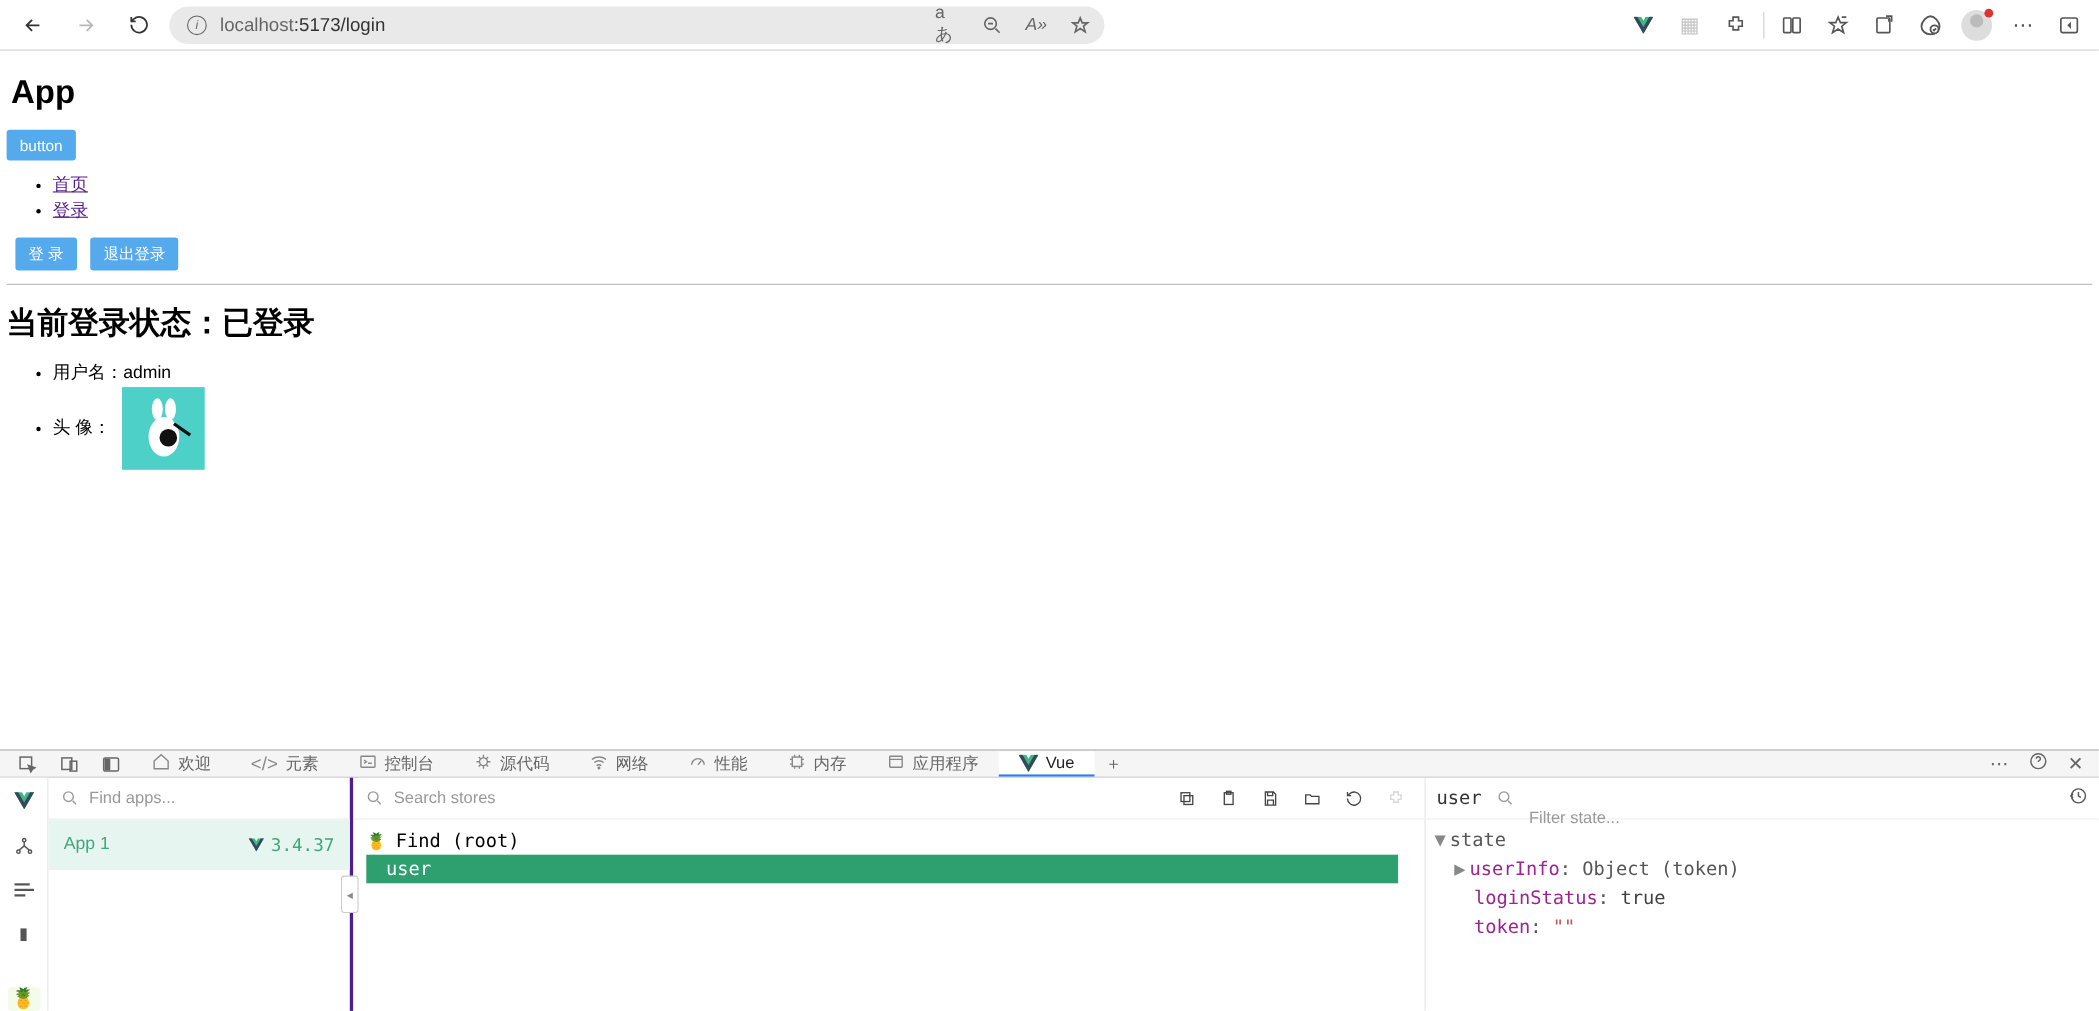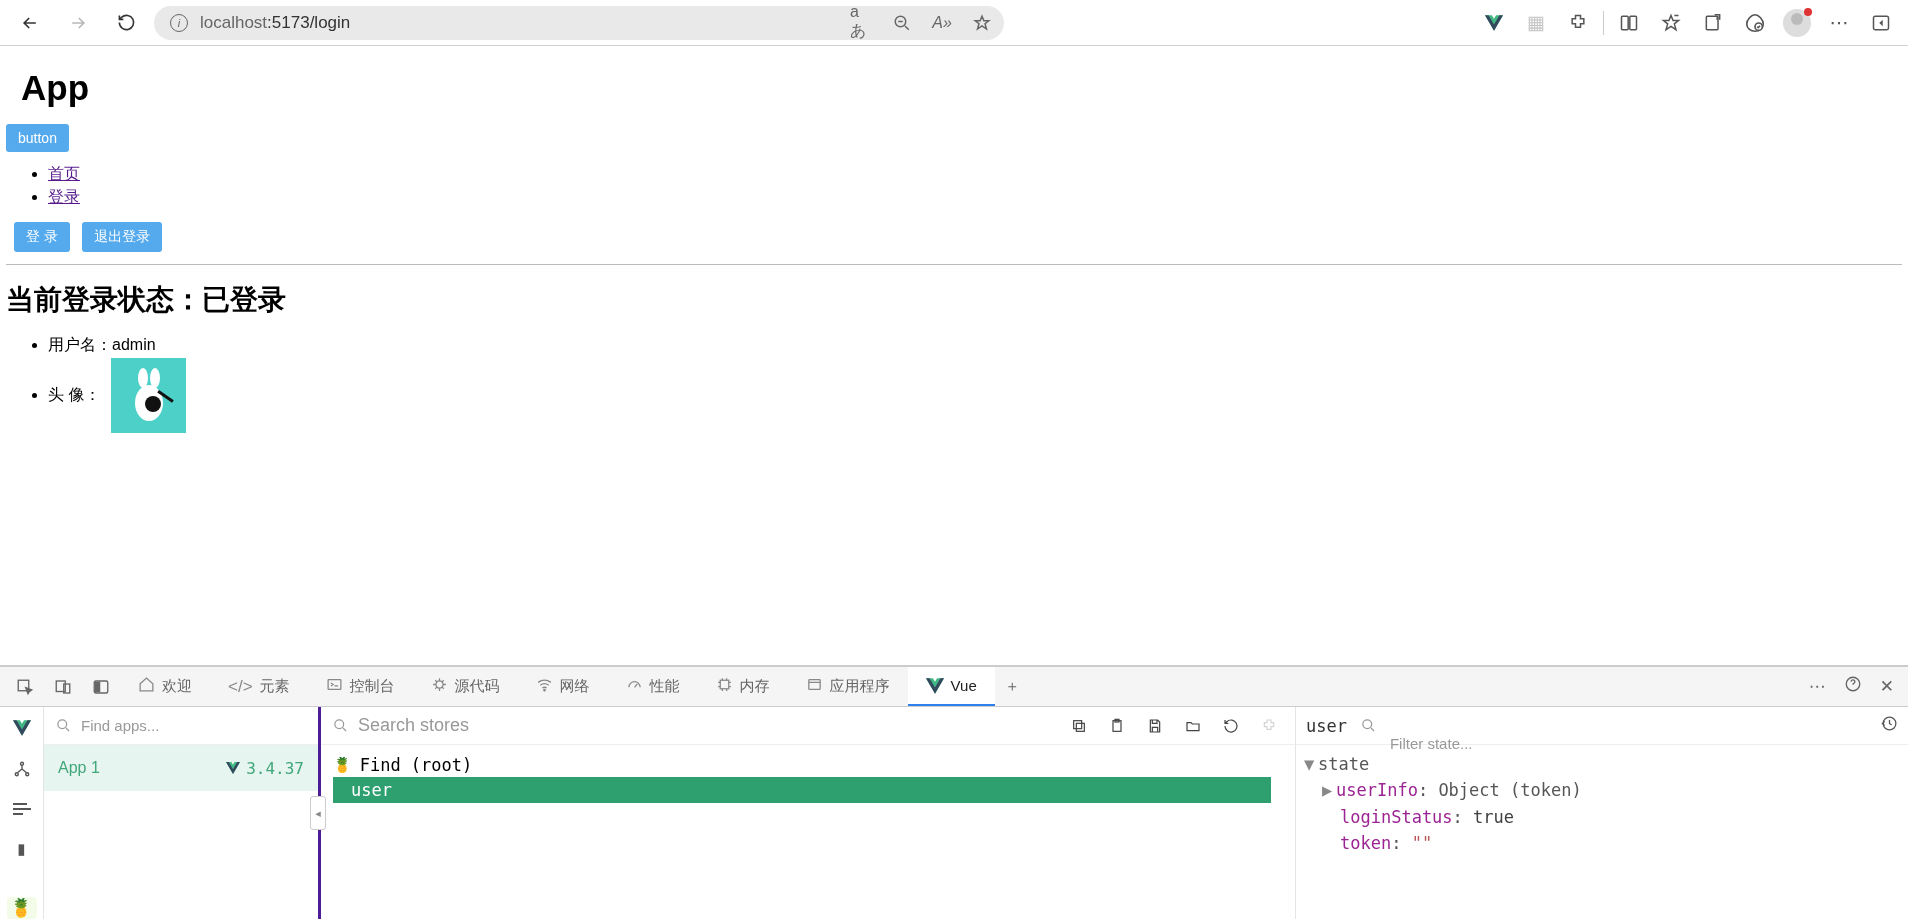--- a/index.html
+++ b/index.html
@@ -18,57 +18,57 @@
   .ext-ic { width: 34px; height: 34px; display: flex; align-items: center; justify-content: center; color: #555; font-size: 19px; border-radius: 4px; position: relative; }
   .v-divider { width: 1px; height: 24px; background: #ccc; }
   .avatar-ic { width: 28px; height: 28px; border-radius: 50%; background: #ddd; display: flex; align-items: center; justify-content: center; position: relative; }
   .avatar-ic::before { content: ""; width: 12px; height: 12px; border-radius: 50%; background: #bbb; position: absolute; top: 4px; }
   .avatar-ic::after { content: ""; width: 8px; height: 8px; border-radius: 50%; background: #d33; position: absolute; top: -1px; right: -1px; }
   .vue-logo { width: 18px; height: 16px; }
   .vue-logo svg { width: 100%; height: 100%; display: block; }
 
   
   .page { padding: 10px 6px; flex: 1; overflow: auto; }
-  h1 { font-size: 35px; font-weight: 800; margin: 12px 15px; }
+  h1 { font-size: 30px; font-weight: 800; margin: 12px 4px; }
   .btn { background: #55aaee; color: #fff; border: none; padding: 6px 12px; font-size: 14px; border-radius: 3px; cursor: pointer; margin: 4px 0; }
   .page ul { list-style: disc; padding-left: 42px; margin: 8px 0; }
   .page ul li { margin: 2px 0; font-size: 16px; }
   .page ul li a { color: #551A8B; text-decoration: underline; }
   .btn-row { margin: 10px 0 8px 8px; }
   .btn-row .btn { margin-right: 8px; }
   hr { border: none; border-top: 1px solid #bbb; margin: 4px 0 16px 0; }
   h2 { font-size: 28px; font-weight: 800; margin: 10px 0 16px 0; }
   .info-ul { list-style: disc; padding-left: 42px; }
   .info-ul li { font-size: 16px; margin: 6px 0; }
   .avatar-img { display: inline-block; width: 75px; height: 75px; background: #4dd0c8; vertical-align: middle; margin-left: 6px; position: relative; overflow: hidden; }
   .avatar-img svg { width: 100%; height: 100%; }
 
   
   .devtools { flex: 0 0 auto; border-top: 2px solid #ccc; background: #fff; display: flex; flex-direction: column; }
-  .dt-tabs { height: 40px; background: #f5f5f5; display: flex; align-items: center; padding: 0 6px; gap: 0; border-bottom: 1px solid #ccc; }
+  .dt-tabs { height: 24px; background: #f5f5f5; display: flex; align-items: center; padding: 0 6px; gap: 0; border-bottom: 1px solid #ccc; }
   .dt-tab { height: 100%; display: flex; align-items: center; gap: 7px; padding: 0 18px; font-size: 15px; color: #666; cursor: pointer; }
   .dt-tab.small { padding: 0 10px; }
   .dt-tab.active { color: #222; border-bottom: 2px solid #2F80ED; background: #fff; }
   .dt-tab .tab-ic { font-size: 17px; color: #888; }
   .dt-right { margin-left: auto; display: flex; align-items: center; gap: 18px; padding-right: 8px; color: #666; font-size: 17px; }
 
   .dt-body { display: flex; height: 212px; }
   .dt-sidebar { width: 44px; background: #fff; border-right: 1px solid #e5e5e5; display: flex; flex-direction: column; align-items: center; gap: 18px; padding-top: 10px; }
   .dt-side-ic { width: 30px; height: 30px; display: flex; align-items: center; justify-content: center; font-size: 18px; border-radius: 4px; color: #555; }
   .dt-side-ic.highlight { background: #f3fbe9; }
 
   .apps-col { width: 277px; border-right: 3px solid #4c1d95; display: flex; flex-direction: column; position: relative; }
   .apps-search { height: 38px; display: flex; align-items: center; padding: 0 12px; gap: 10px; border-bottom: 1px solid #eee; color: #999; font-size: 15px; }
   .app-row { height: 46px; background: #e6f5ef; display: flex; align-items: center; justify-content: space-between; padding: 0 14px; color: #3fa77a; font-size: 16px; }
   .app-row .ver { display: flex; align-items: center; gap: 6px; color: #3fa77a; font-family: monospace; }
   .col-handle { position: absolute; right: -8px; top: 50%; transform: translateY(-50%); width: 16px; height: 34px; border: 1px solid #ccc; background: #fff; border-radius: 3px; display: flex; align-items: center; justify-content: center; color: #888; font-size: 11px; }
 
   .stores-col { flex: 1; border-right: 1px solid #e5e5e5; display: flex; flex-direction: column; }
   .stores-head { height: 38px; display: flex; align-items: center; padding: 0 12px; gap: 10px; border-bottom: 1px solid #eee; }
-  .stores-head .search { display: flex; align-items: center; gap: 10px; color: #999; font-size: 18px; flex: 1; }
+  .stores-head .search { display: flex; align-items: center; gap: 10px; color: #999; font-size: 15px; flex: 1; }
   .stores-head .tool-ic { width: 28px; height: 28px; display: flex; align-items: center; justify-content: center; color: #444; font-size: 17px; }
   .tree { padding: 8px 12px; font-family: "Consolas", monospace; font-size: 17px; }
   .tree-row { display: flex; align-items: center; gap: 8px; height: 24px; }
   .tree-row.sel { background: #2e9f6e; color: #fff; width: calc(100% - 12px); padding-left: 18px; height: 26px; }
   .tree-row .pinia-ic { font-size: 15px; }
 
   .state-col { width: 612px; display: flex; flex-direction: column; }
   .state-head { height: 38px; display: flex; align-items: center; padding: 0 10px; gap: 14px; border-bottom: 1px solid #eee; }
   .state-head .store-name { font-family: monospace; font-size: 17px; color: #333; }
   .state-head .filter { color: #999; font-size: 15px; flex: 1; margin-top: 35px; }

